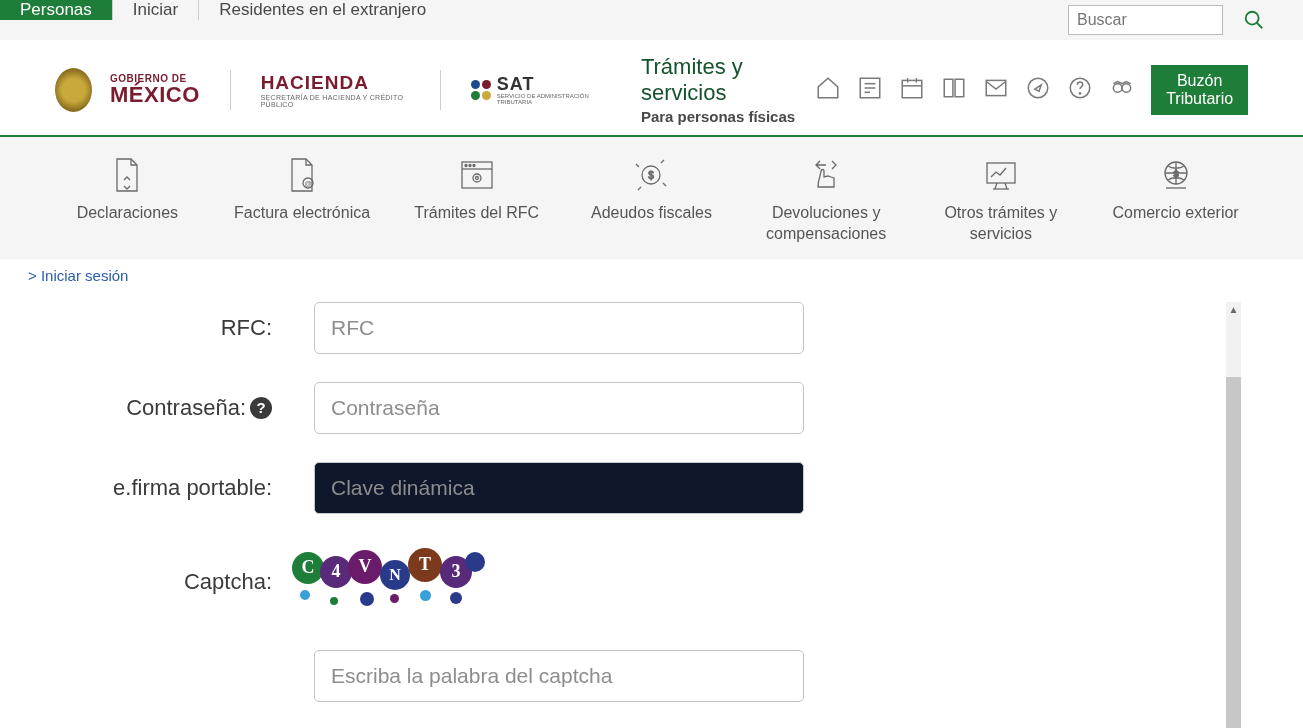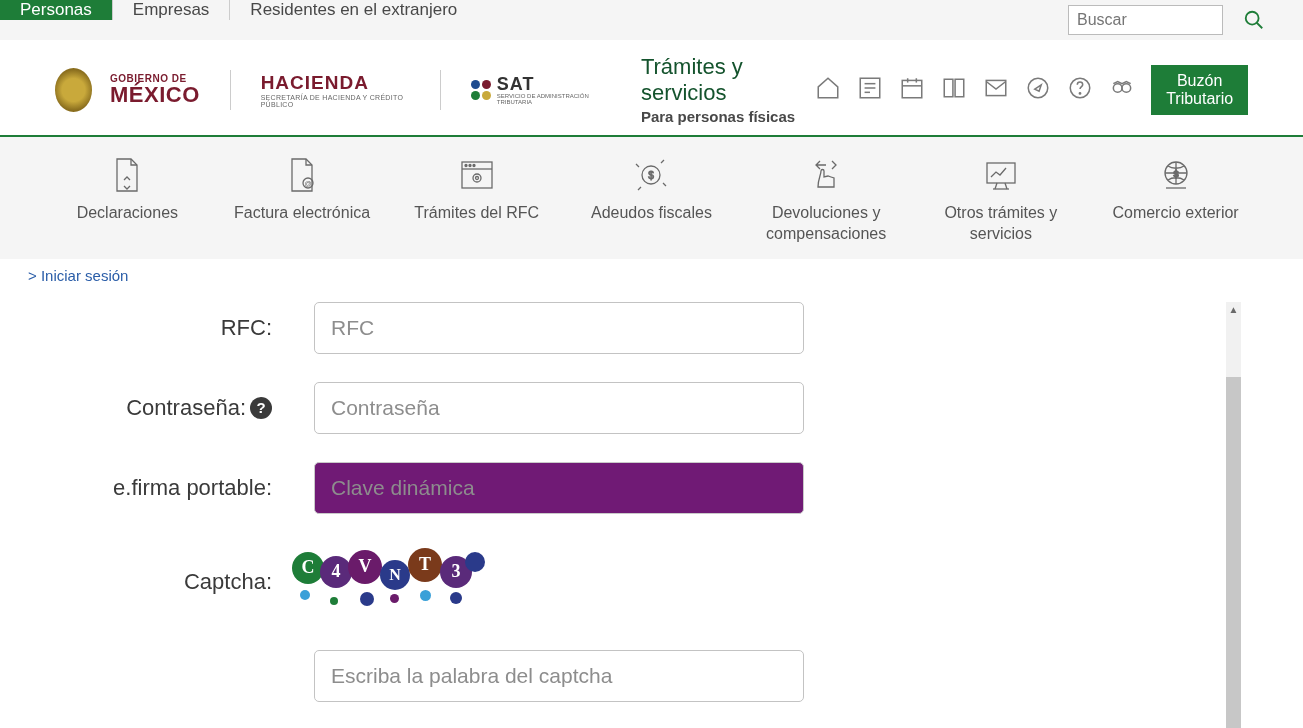--- a/index.html
+++ b/index.html
@@ -55,33 +55,33 @@
   .scrollbar-fake .thumb { position:absolute; top:75px; left:0; width:100%; height:355px; background:#c7c7c7; }
   .scrollbar-fake .arrow { position:absolute; left:0; width:100%; height:16px; color:#6a6a6a; text-align:center; font-size:10px; line-height:16px;}
   .scrollbar-fake .arrow.up{ top:0;}
 
   .login-form { width: 820px; margin-left: 60px; }
   .frow { display:flex; align-items:center; margin-bottom: 28px; }
   .flabel { width:230px; text-align:right; font-size:22px; color:#3a3a3a; padding-right:18px; display:flex; justify-content:flex-end; align-items:center; gap:4px;}
   .help-icon { display:inline-flex; width:22px;height:22px;border-radius:50%;background:#3a3a3a;color:#fff;align-items:center;justify-content:center;font-size:15px;font-weight:700;}
   .tinput { flex:0 0 490px; height:52px; border:1px solid #c3c3c3; border-radius:5px; padding:0 16px; font-size:21px; color:#333;margin-left:24px; }
   .tinput::placeholder { color:#8d8d8d; }
-  .tinput.disabled { background:#701a75; color:#999; border-color:#c9c9c9;}
+  .tinput.disabled { background:#0f172a; color:#999; border-color:#c9c9c9;}
   .captcha-row .flabel { align-self:center;}
   .captcha-img { flex:0 0 490px; }
   .captcha-canvas { width:200px; height:80px; position:relative; }
   .captcha-canvas .bubble { position:absolute; border-radius:50%; display:flex; align-items:center; justify-content:center; color:#fff; font-family: Georgia, serif; font-weight:700; }
 </style>
 </head>
 <body>
 
 <div class="topbar">
   <div class="topbar-tabs">
     <div class="topbar-tab active">Personas</div>
-    <div class="topbar-tab">Empresas</div>
+    <div class="topbar-tab">Iniciar</div>
     <div class="topbar-tab" style="border-right:none">Residentes en el extranjero</div>
   </div>
   <div class="topbar-search">
     <input class="search-input" placeholder="Buscar" style="">
     <span class="search-icon-svg">
       <svg viewBox="0 0 24 24">
           <circle cx="10" cy="10" r="7" fill="none" stroke="#1e7d38" stroke-width="2"></circle>
           <line x1="15" y1="15" x2="21" y2="21" stroke="#1e7d38" stroke-width="2"></line>
         </svg>
     </span>

